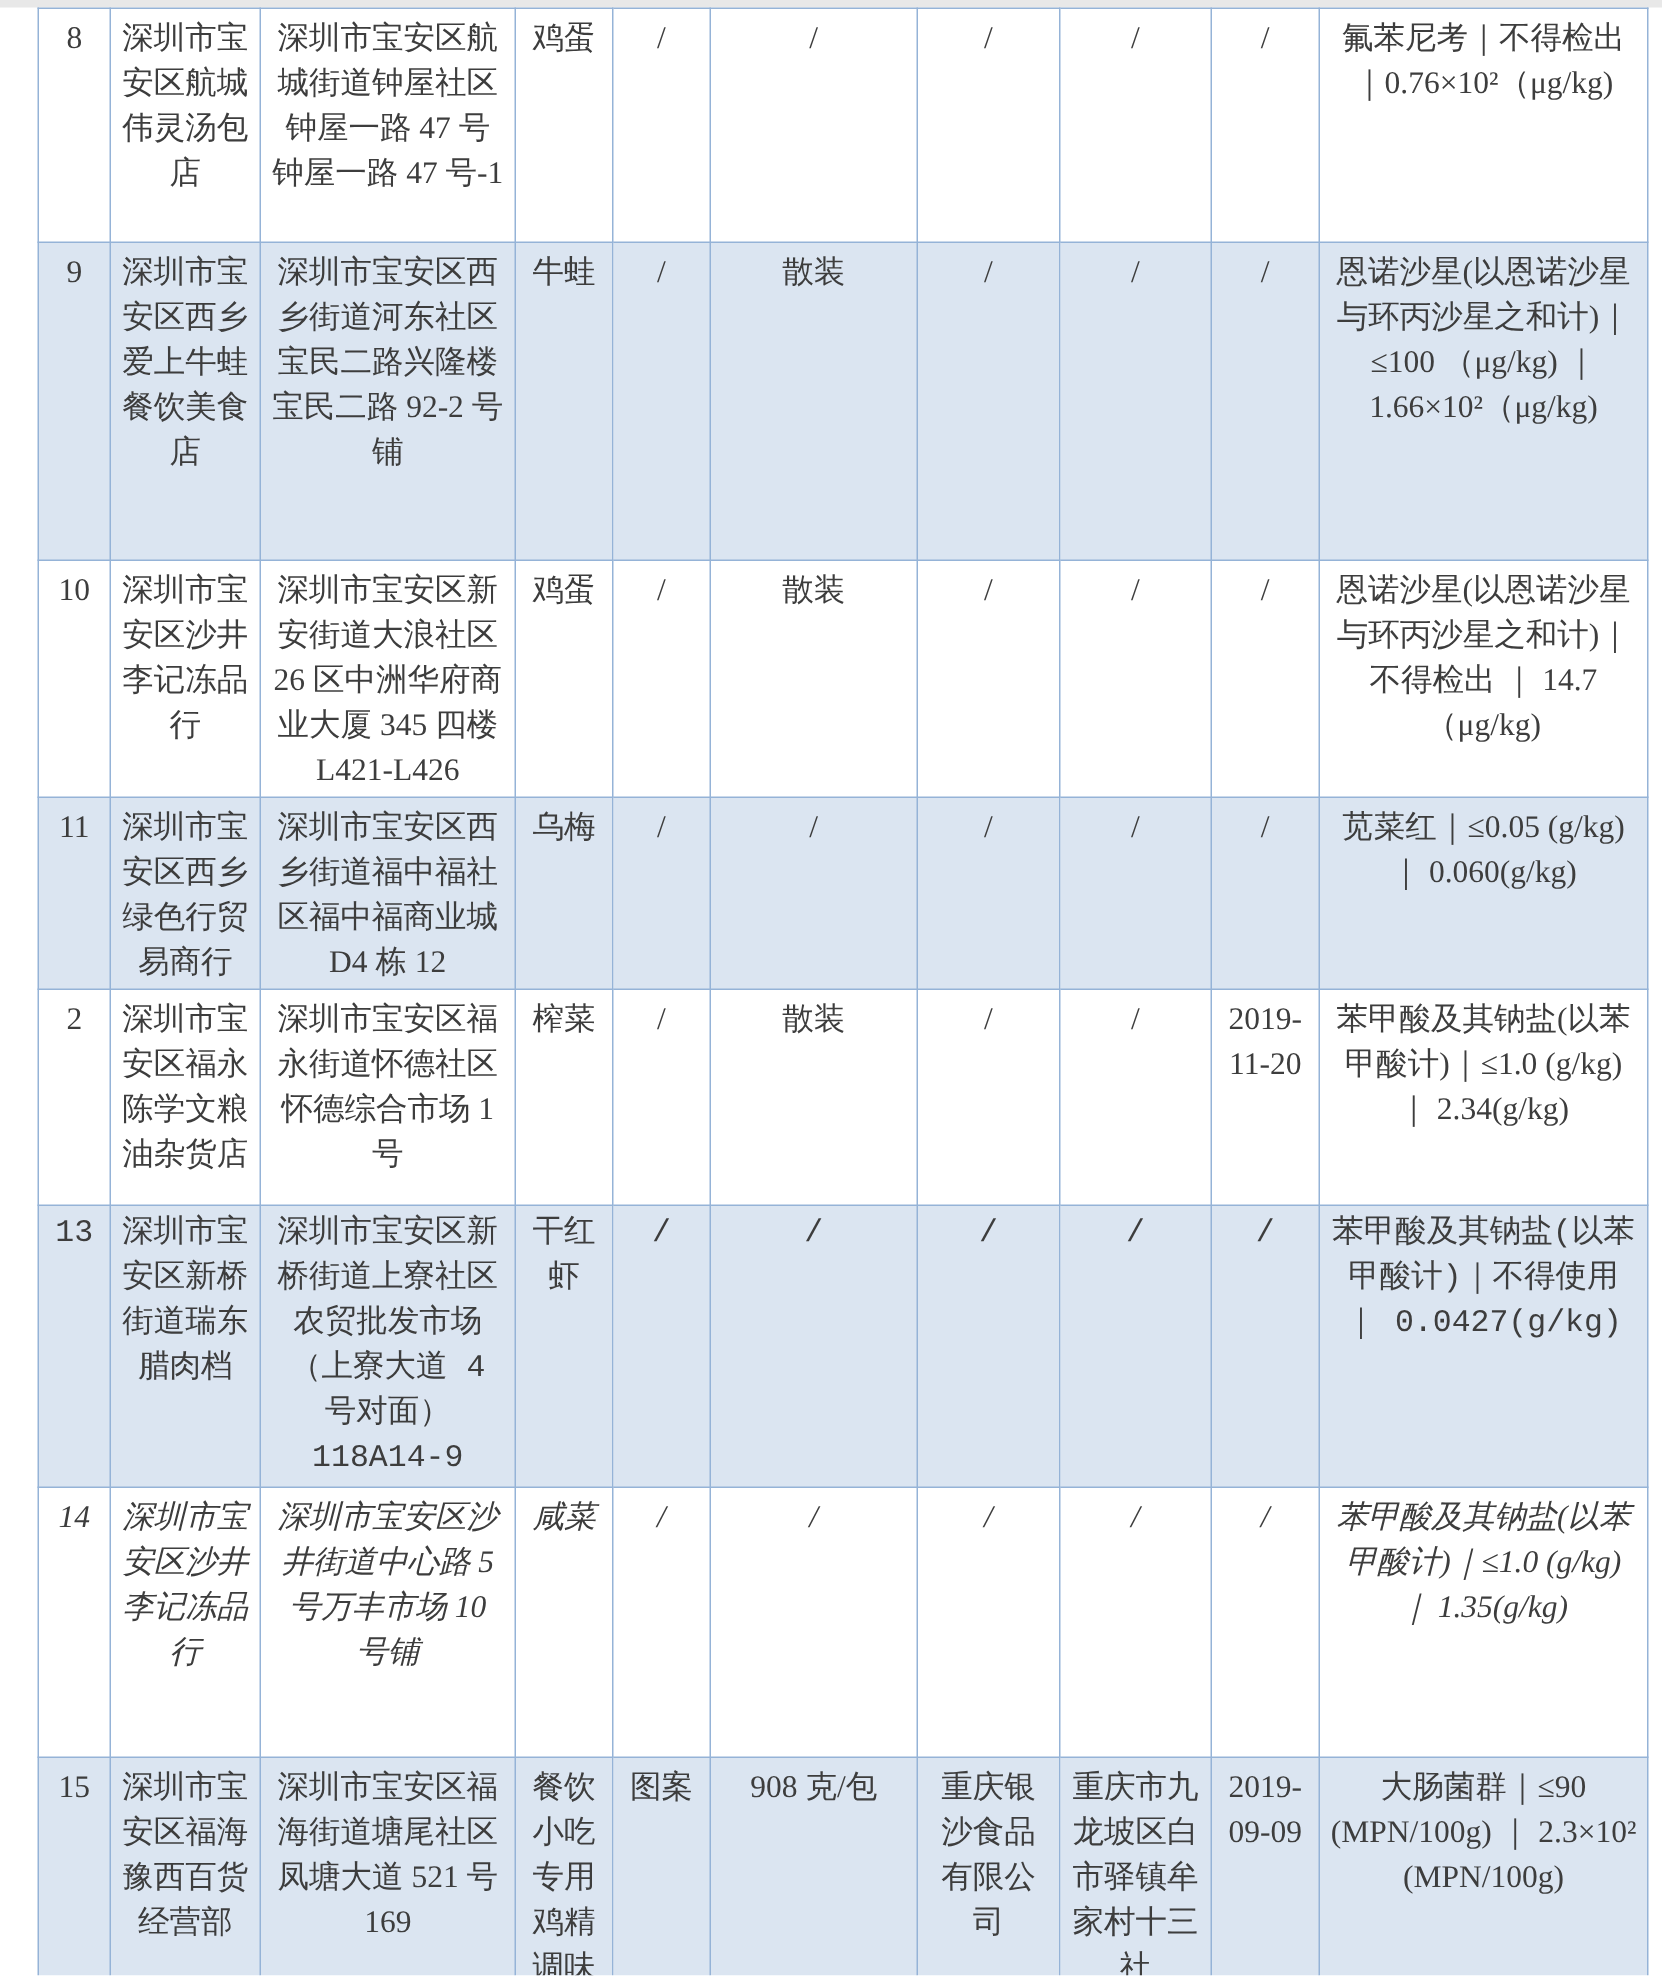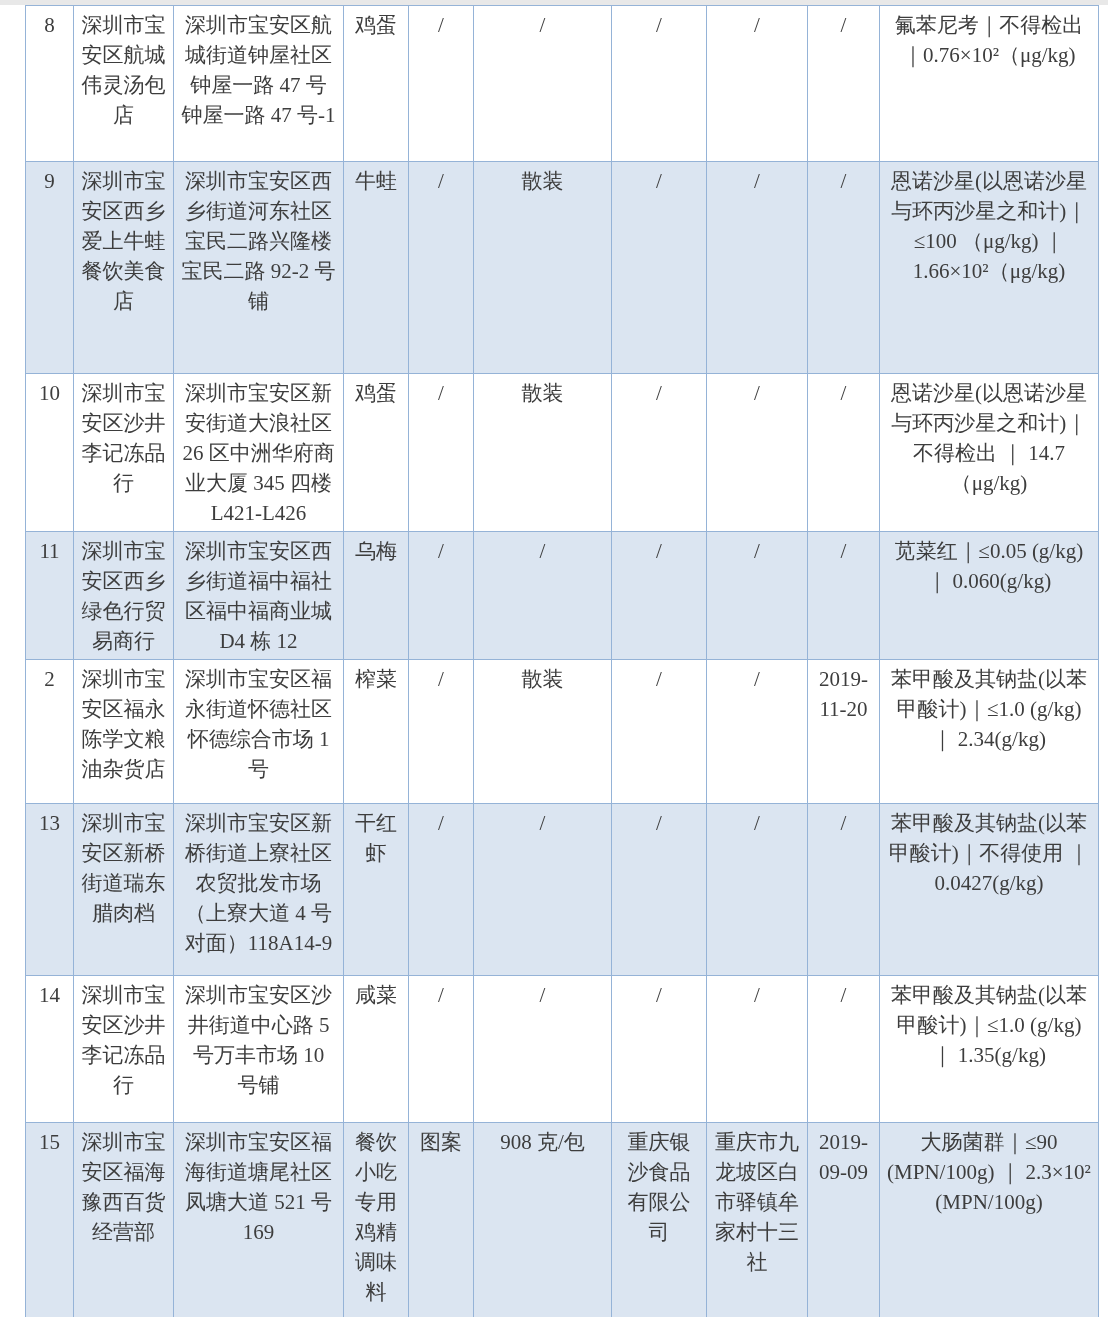--- a/index.html
+++ b/index.html
@@ -120,33 +120,33 @@
           <td class="col-company">深圳市宝安区福永陈学文粮油杂货店</td>
           <td class="col-address">深圳市宝安区福永街道怀德社区怀德综合市场 1 号</td>
           <td class="col-product">榨菜</td>
           <td class="col-trademark">/</td>
           <td class="col-spec">散装</td>
           <td class="col-manufacturer">/</td>
           <td class="col-manufacturer_address">/</td>
           <td class="col-production_date">2019-11-20</td>
           <td class="col-result">苯甲酸及其钠盐(以苯甲酸计)｜≤1.0 (g/kg) ｜ 2.34(g/kg)</td>
         </tr>
-        <tr style="height: 172px;">
+        <tr style="height: 172px; font-family: Liberation Mono, monospace;">
           <td class="col-seq">13</td>
           <td class="col-company">深圳市宝安区新桥街道瑞东腊肉档</td>
           <td class="col-address">深圳市宝安区新桥街道上寮社区农贸批发市场（上寮大道 4 号对面）118A14-9</td>
           <td class="col-product">干红虾</td>
           <td class="col-trademark">/</td>
           <td class="col-spec">/</td>
           <td class="col-manufacturer">/</td>
           <td class="col-manufacturer_address">/</td>
           <td class="col-production_date">/</td>
           <td class="col-result">苯甲酸及其钠盐(以苯甲酸计)｜不得使用 ｜ 0.0427(g/kg)</td>
         </tr>
-        <tr style="height: 147px;">
+        <tr style="height: 180px; font-style: italic;">
           <td class="col-seq">14</td>
           <td class="col-company">深圳市宝安区沙井李记冻品行</td>
           <td class="col-address">深圳市宝安区沙井街道中心路 5 号万丰市场 10 号铺</td>
           <td class="col-product">咸菜</td>
           <td class="col-trademark">/</td>
           <td class="col-spec">/</td>
           <td class="col-manufacturer">/</td>
           <td class="col-manufacturer_address">/</td>
           <td class="col-production_date">/</td>
           <td class="col-result">苯甲酸及其钠盐(以苯甲酸计)｜≤1.0 (g/kg) ｜ 1.35(g/kg)</td>

